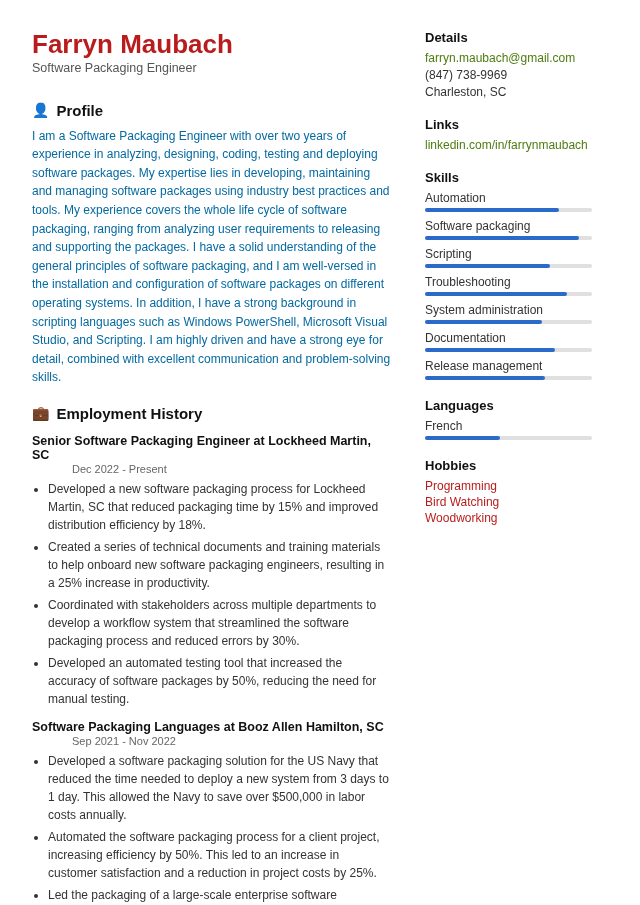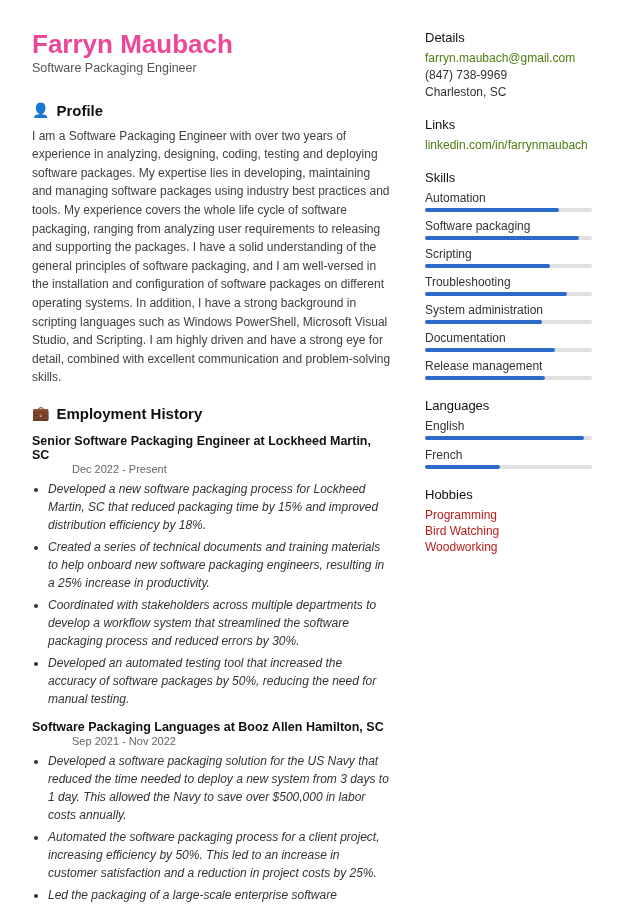--- a/index.html
+++ b/index.html
@@ -26,21 +26,21 @@
     }
     .right-col {
       width: 195px;
       min-width: 195px;
       padding: 0 18px 0 10px;
     }
     
     .name {
       font-size: 26px;
       font-weight: 700;
-      color: #ec4899;
+      color: #b91c1c;
       line-height: 1.1;
       margin-bottom: 2px;
     }
     .title {
       font-size: 12.5px;
       color: #555;
       margin-bottom: 27px;
     }
     
     .section-title {
@@ -53,21 +53,21 @@
       margin-bottom: 8px;
       margin-top: 18px;
       border-bottom: none;
     }
     .section-icon {
       font-size: 14px;
       color: #444;
     }
     .profile-text {
       font-size: 12px;
-      color: #404040;
+      color: #0369a1;
       line-height: 1.55;
       margin-bottom: 4px;
     }
     
     .job-title {
       font-size: 12.5px;
       font-weight: 700;
       color: #111;
       margin-top: 12px;
       margin-bottom: 1px;
@@ -80,27 +80,26 @@
     }
     .job-bullets {
       padding-left: 16px;
       margin-bottom: 4px;
     }
     .job-bullets li {
       font-size: 12px;
       color: #333;
       line-height: 1.5;
       margin-bottom: 4px;
-      font-style: italic;
     }
 
     
     .right-section-title {
       font-size: 13px;
-      font-weight: 400;
+      font-weight: 700;
       color: #111;
       margin-top: 18px;
       margin-bottom: 6px;
     }
     .right-section-title:first-child {
       margin-top: 0;
     }
     .detail-item {
       font-size: 12px;
       color: #333;
@@ -256,26 +255,20 @@
           <div class="skill-label">Release management</div>
           <div class="skill-bar-bg">
             <div class="skill-bar-fill" style="width: 72%;"></div>
           </div>
         </div>
       </div>
 
     <div class="right-section-title">Languages</div>
     <div id="languages-container">
         <div class="lang-item">
-          <div class="lang-label">English</div>
-          <div class="lang-bar-bg">
-            <div class="lang-bar-fill" style="width: 95%;"></div>
-          </div>
-        </div>
-        <div class="lang-item">
           <div class="lang-label">French</div>
           <div class="lang-bar-bg">
             <div class="lang-bar-fill" style="width: 45%;"></div>
           </div>
         </div>
       </div>
 
     <div class="right-section-title">Hobbies</div>
     <div id="hobbies-container">
         <div class="hobby-item">Programming</div>

